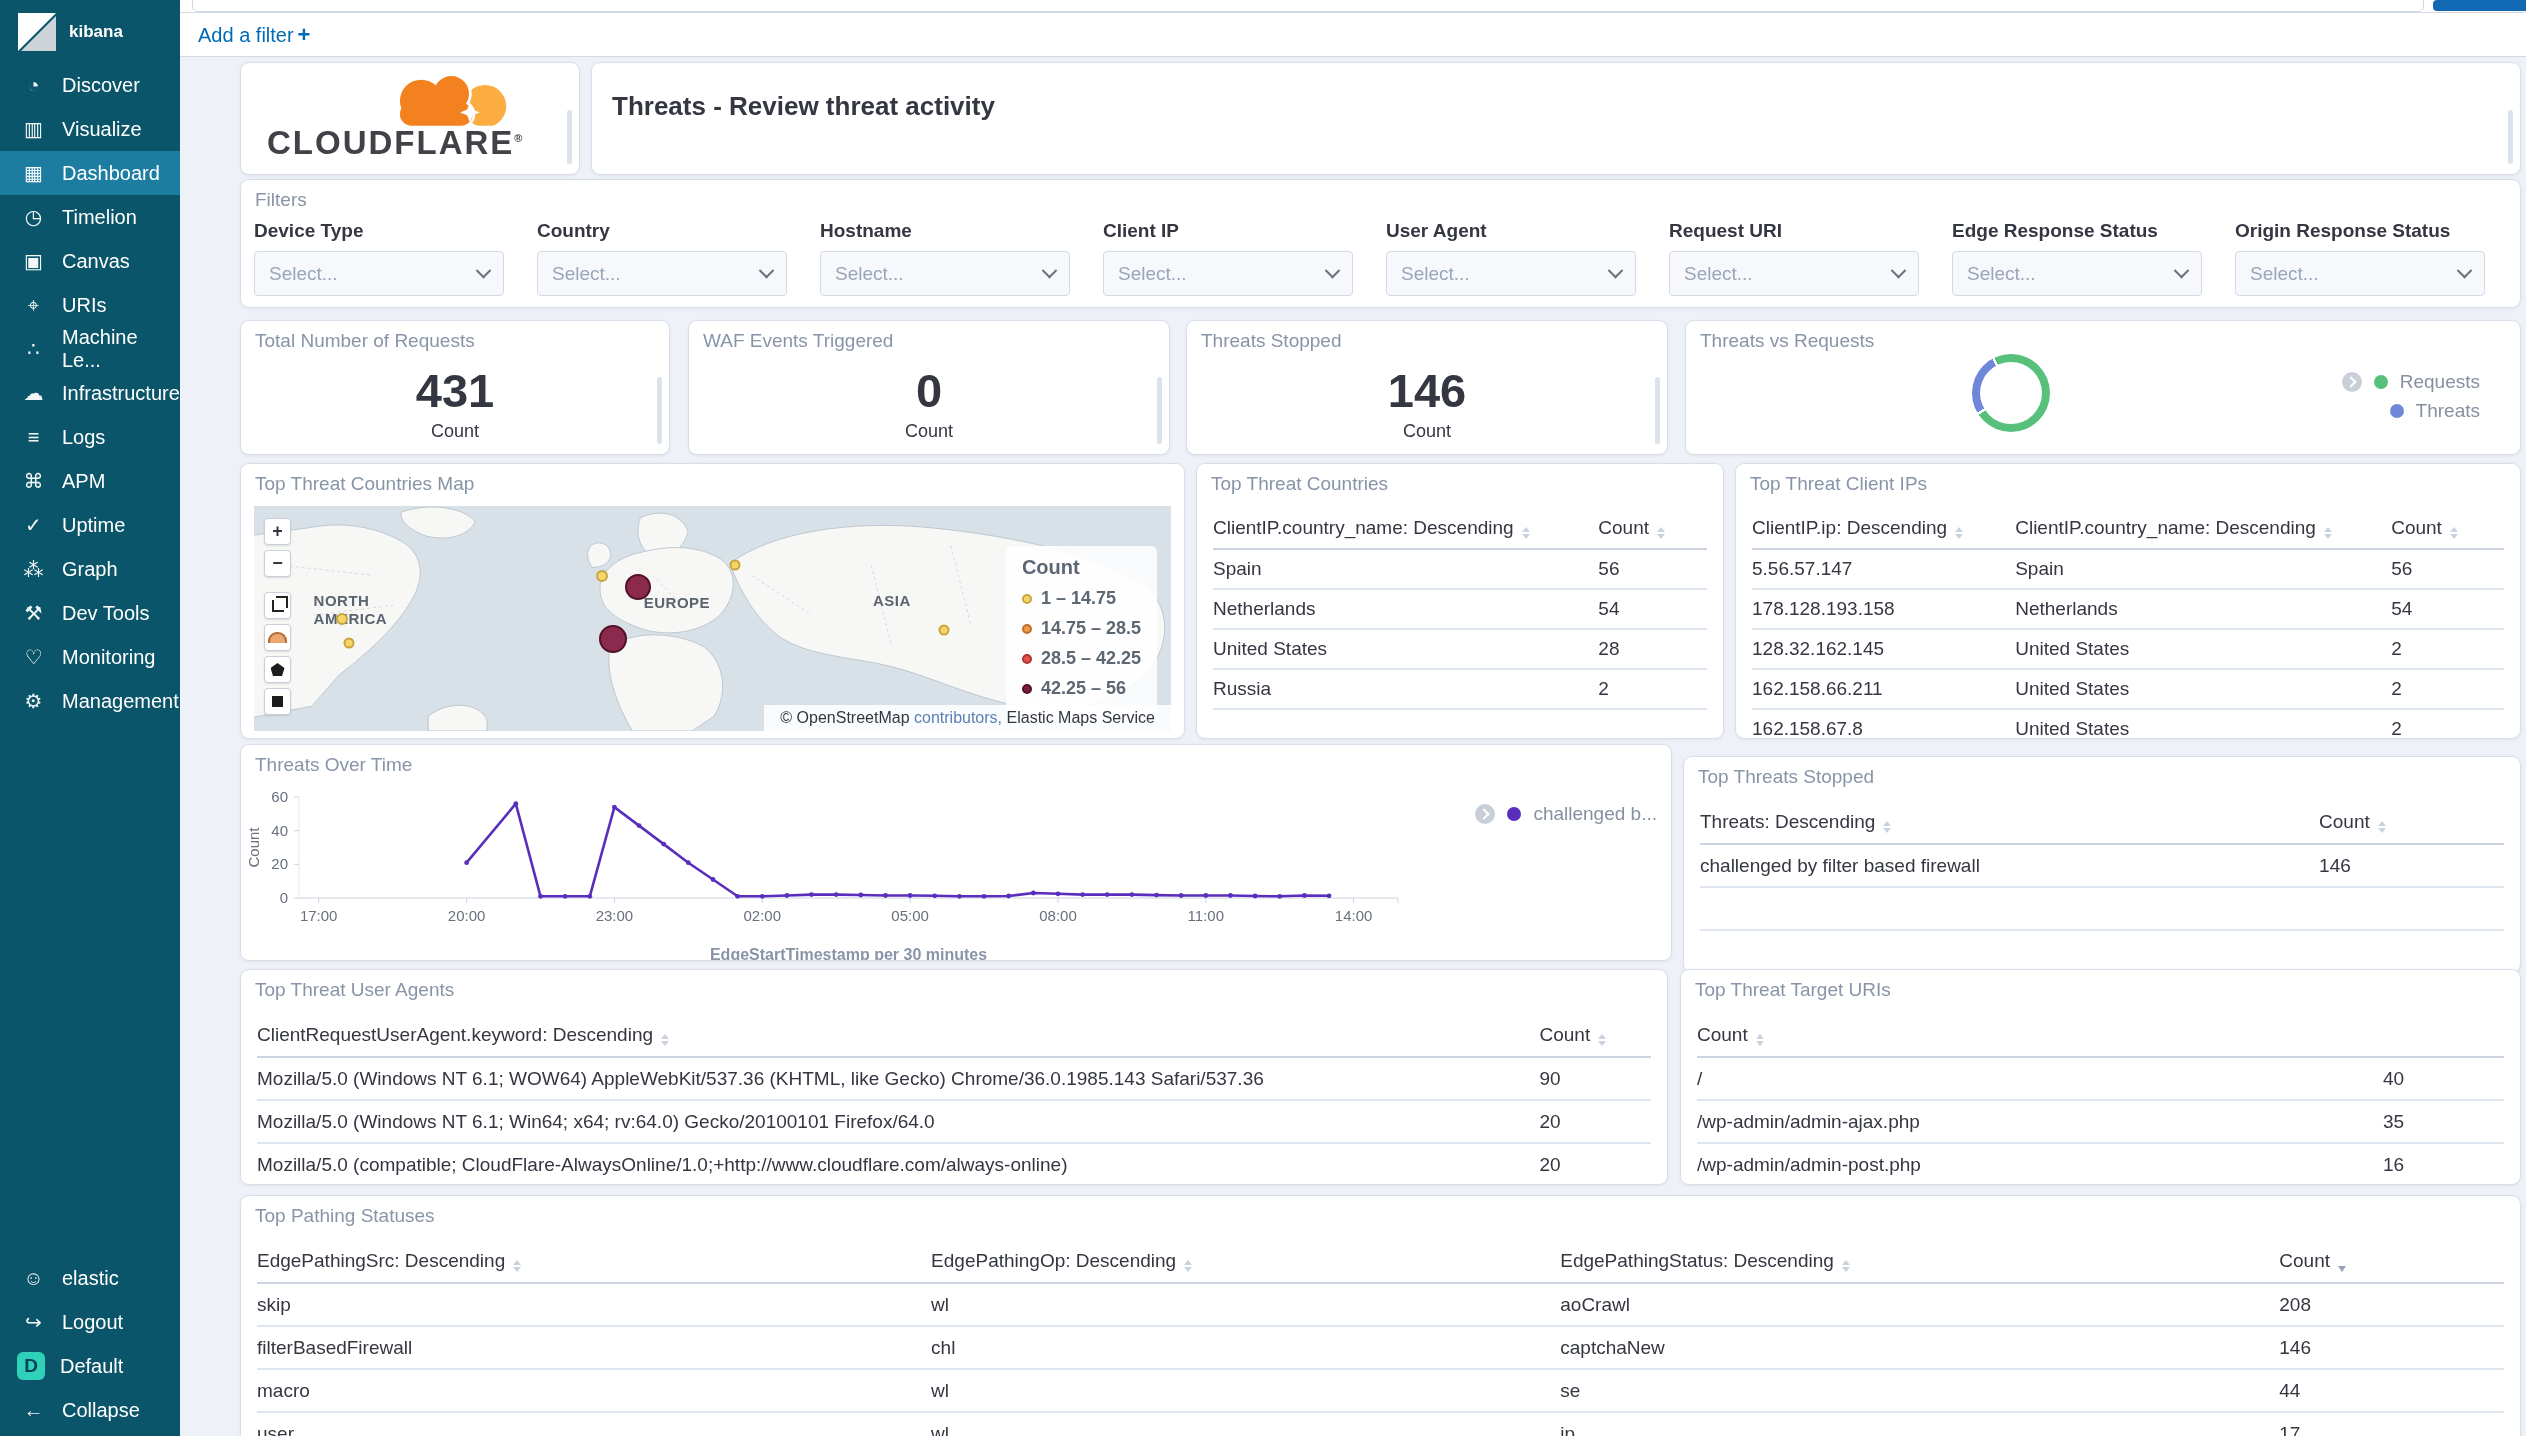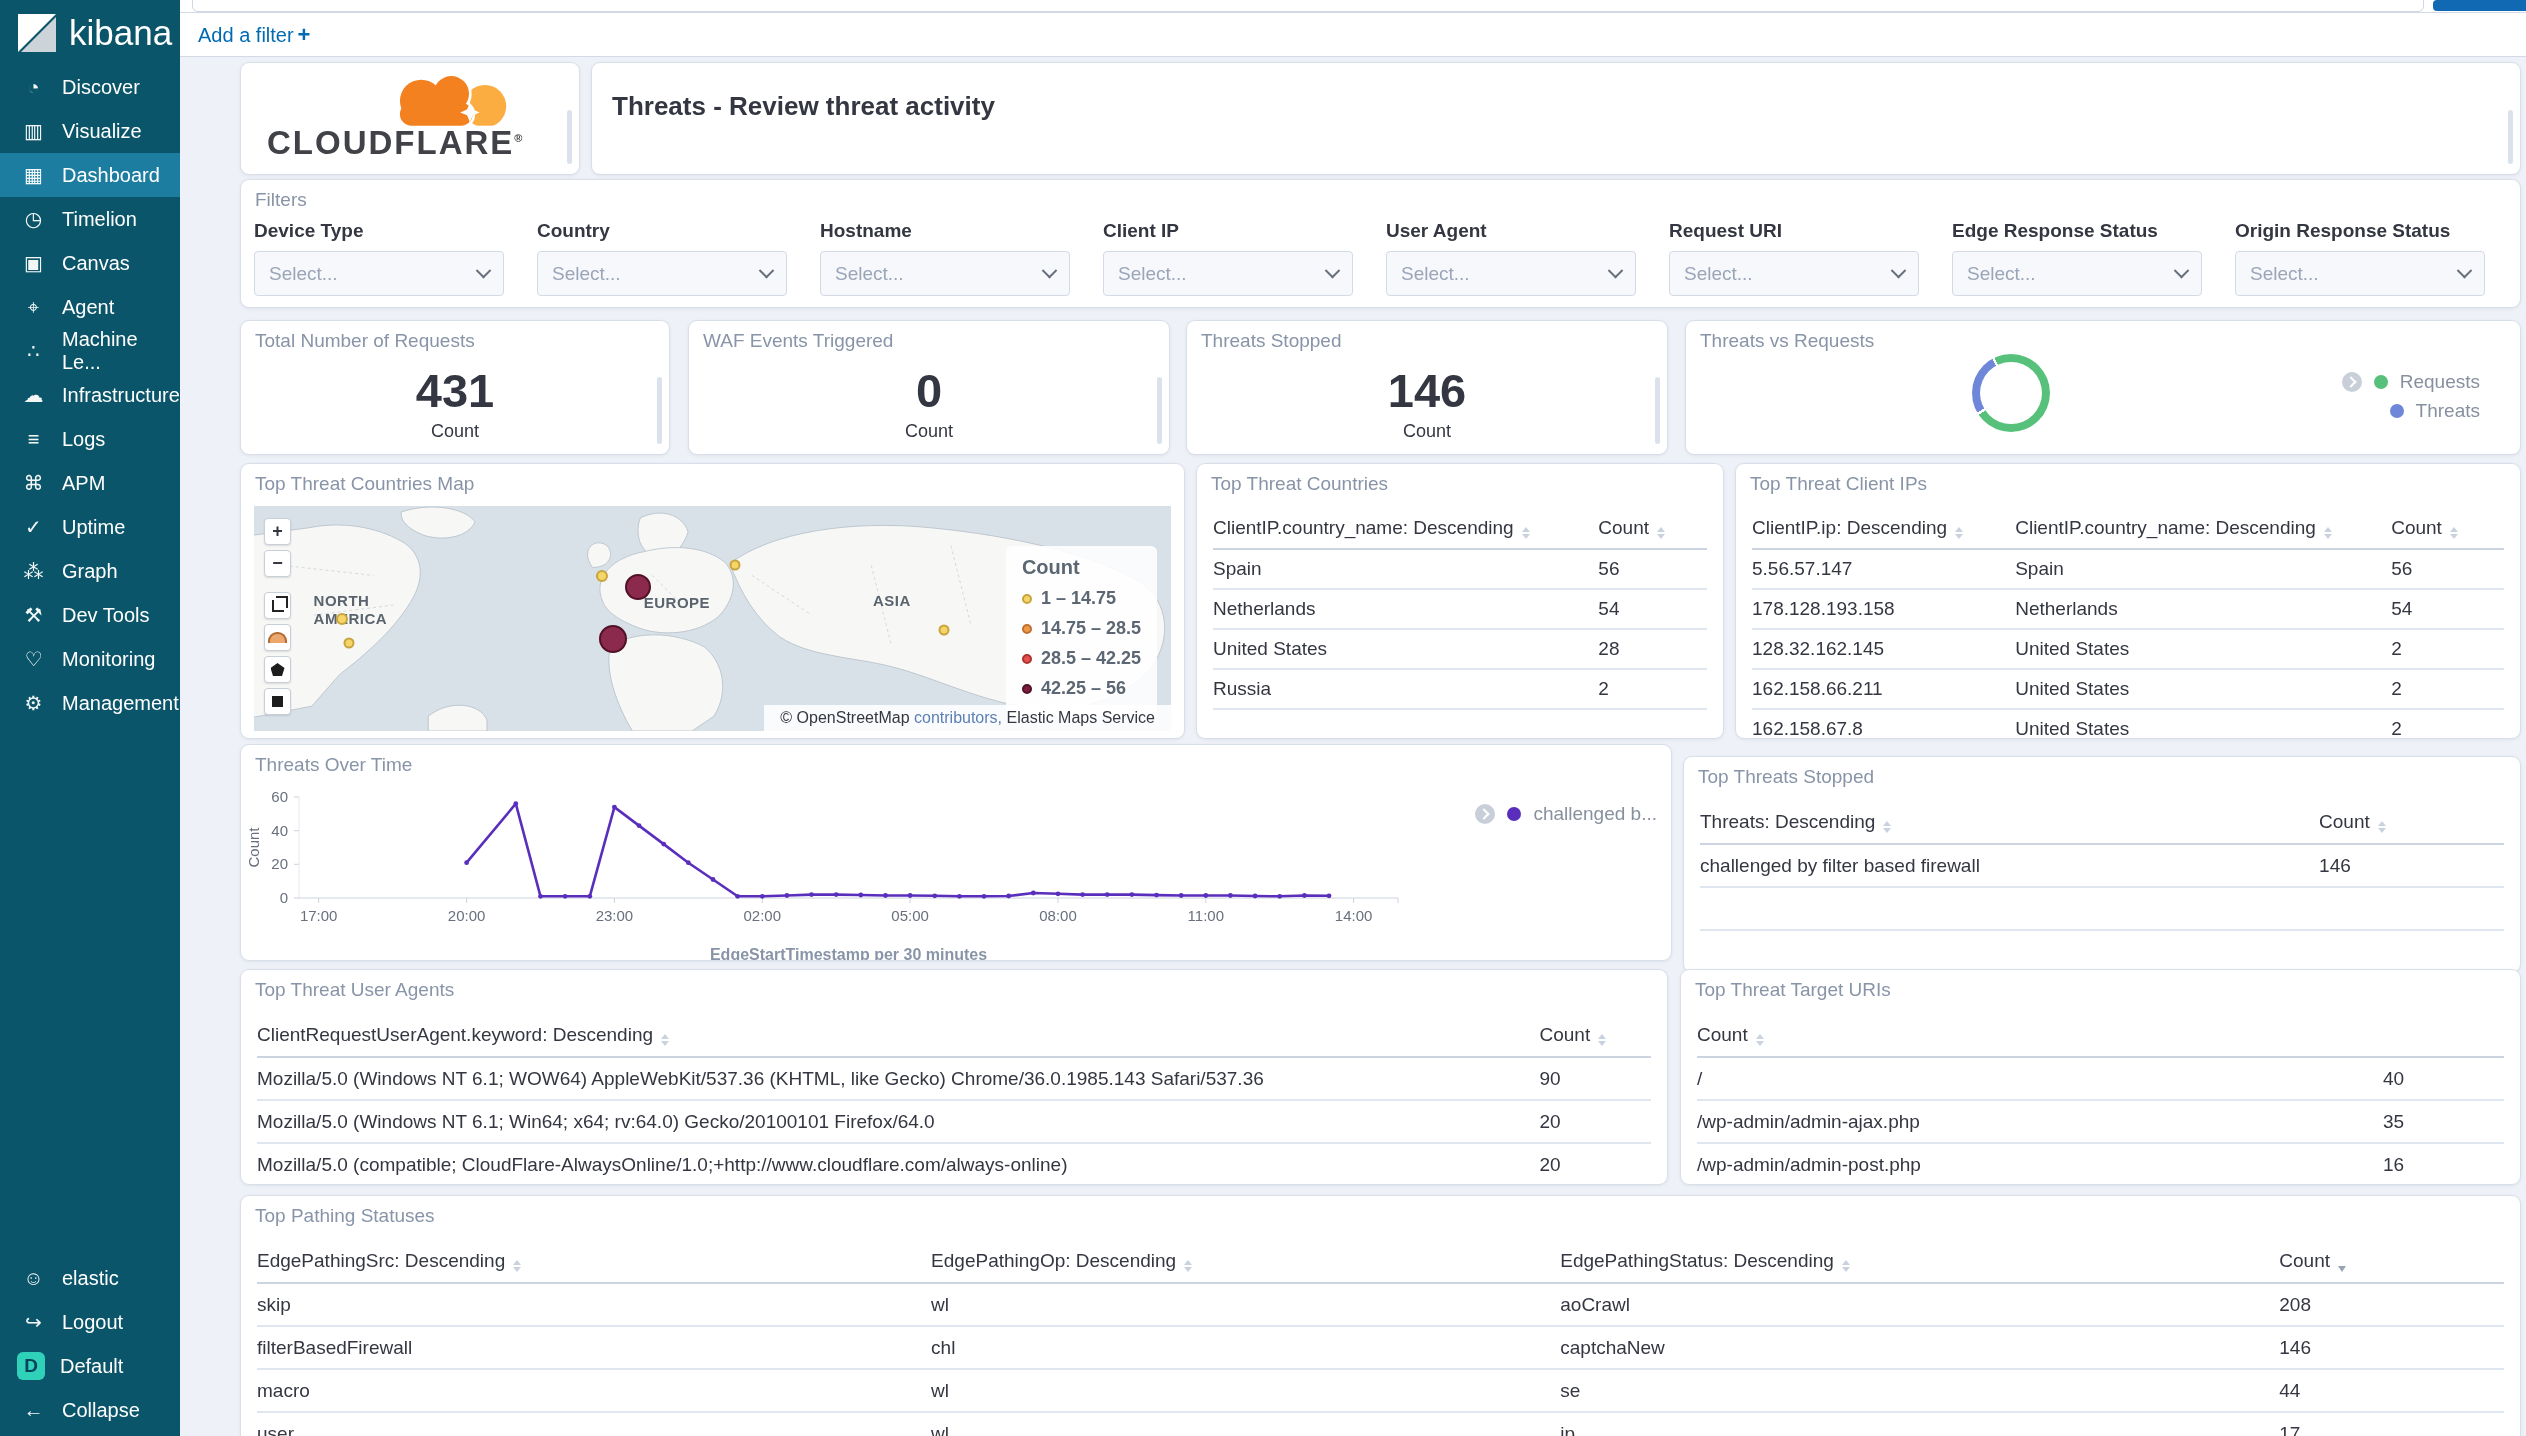--- a/index.html
+++ b/index.html
@@ -1,21 +1,21 @@
 <!DOCTYPE html>
 <html><head>
 <meta charset="utf-8">
 <style>
   html,body{margin:0;padding:0}
   body{width:2526px;height:1436px;position:relative;overflow:hidden;background:#eef1f7;
        font-family:"Liberation Sans","DejaVu Sans",sans-serif;color:#343741}
   
   .sidebar{position:absolute;left:0;top:0;width:180px;height:1436px;background:#0a5569;color:#fff;z-index:5}
   .logo-row{display:flex;align-items:center;gap:13px;padding:13px 0 12px 18px}
-  .logo-text{font-size:35px;font-weight:normal}
+  .logo-text{font-size:17px;font-weight:bold}
   .nav-item{display:flex;align-items:center;gap:15px;height:44px;padding-left:20px;font-size:20px;cursor:pointer}
   .nav-item.selected{background:#1d7da1}
   .nav-icon{width:27px;font-size:20px;text-align:center;opacity:.95;flex:0 0 27px}
   .sidebar-footer{position:absolute;bottom:4px;left:0;right:0}
   .space-badge{width:28px;height:28px;background:#2fd1b8;color:#07425a;border-radius:6px;display:flex;
                align-items:center;justify-content:center;font-weight:bold;font-size:19px;margin-left:-3px}
   
   .topstrip{position:absolute;left:180px;top:0;width:2346px;height:12px;background:#fff;border-bottom:1px solid #d3dae6}
   .querybar-bottom{position:absolute;left:12px;right:102px;top:-7px;height:17px;background:#fff;
                    border:1px solid #cfd7e2;border-radius:0 0 6px 6px}
@@ -130,21 +130,21 @@
       <div class="nav-item">
         <span class="nav-icon">◷</span>
         <span>Timelion</span>
       </div>
       <div class="nav-item">
         <span class="nav-icon">▣</span>
         <span>Canvas</span>
       </div>
       <div class="nav-item">
         <span class="nav-icon">⌖</span>
-        <span>Agent</span>
+        <span>URIs</span>
       </div>
       <div class="nav-item">
         <span class="nav-icon">∴</span>
         <span>Machine Le...</span>
       </div>
       <div class="nav-item">
         <span class="nav-icon">☁</span>
         <span>Infrastructure</span>
       </div>
       <div class="nav-item">

